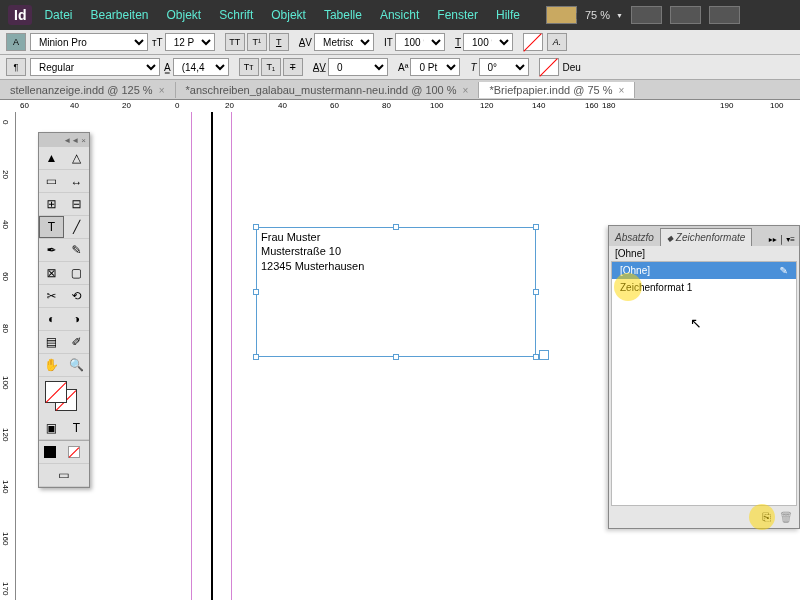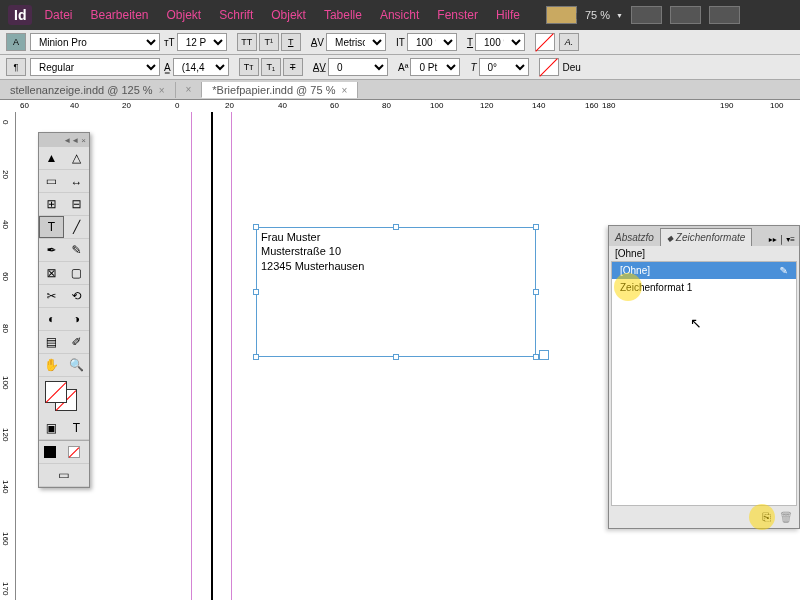--- a/index.html
+++ b/index.html
@@ -1,20 +1,20 @@
 <!DOCTYPE html>
 <html><head>
 <meta charset="utf-8">
 <style>
 * { box-sizing: border-box; margin: 0; padding: 0; font-family: Arial, sans-serif; }
 body { background: #f0f0f0; width: 800px; height: 600px; overflow: hidden; position: relative; }
 
 .titlebar { background: #333; height: 30px; display: flex; align-items: center; padding: 0 8px; }
 .id-logo { background: #4a2a4a; color: #fff; font-weight: bold; padding: 2px 6px; font-size: 14px; margin-right: 12px; border-radius: 3px; }
-.menu-item { color: #ec4899; font-size: 12px; margin-right: 18px; cursor: pointer; }
+.menu-item { color: #5eead4; font-size: 12px; margin-right: 18px; cursor: pointer; }
 .zoom-box { color: #ddd; font-size: 11px; margin-left: 8px; display: flex; align-items: center; gap: 4px; }
 .title-icon { width: 20px; height: 18px; background: #555; margin-left: 8px; border: 1px solid #777; padding-left: 29px; }
 
 .control-bar { background: #e8e8e8; border-bottom: 1px solid #aaa; padding: 3px 6px; display: flex; align-items: center; gap: 4px; font-size: 10px; }
 .ctrl-sel { background: #fff; border: 1px solid #999; padding: 1px 4px; height: 18px; font-size: 10px; }
 .ctrl-btn { width: 20px; height: 18px; background: #ddd; border: 1px solid #999; display: inline-flex; align-items: center; justify-content: center; font-size: 9px; }
 .ctrl-group { display: flex; align-items: center; gap: 2px; margin-right: 6px; }
 .red-diag { width: 20px; height: 18px; background: #fff; border: 1px solid #999; position: relative; }
 .red-diag::after { content: ''; position: absolute; width: 140%; height: 1px; background: red; top: 50%; left: -20%; transform: rotate(-45deg); }
 
@@ -91,21 +91,21 @@
       <span>75 %</span>
       <span class="dropdown-arrow">▼</span>
     </div>
   <div class="title-icon"></div>
   <div class="title-icon"></div>
   <div class="title-icon"></div>
 </div>
 
 <div class="control-bar">
   <div class="ctrl-btn" style="background:#8aa">A</div>
-  <select class="ctrl-sel" style="width:130px"><option>Minion Pro</option></select>
+  <select class="ctrl-sel" style="width:118px"><option>Minion Pro</option></select>
   <div class="ctrl-group">
     <span>тT</span>
     <select class="ctrl-sel" style="width:50px"><option>12 Pt</option></select>
   </div>
   <div class="ctrl-group">
     <div class="ctrl-btn">TT</div>
     <div class="ctrl-btn">T¹</div>
     <div class="ctrl-btn">
         <u>T</u>
       </div>
@@ -155,20 +155,21 @@
   <div class="red-diag"></div>
   <span>Deu</span>
 </div>
 
 <div class="tabs">
   <div class="tab">
       <span>stellenanzeige.indd @ 125 %</span>
       <span class="tab-close">×</span>
     </div>
   <div class="tab">
+      <span>*anschreiben_galabau_mustermann-neu.indd @ 100 %</span>
       <span class="tab-close">×</span>
     </div>
   <div class="tab active">
       <span>*Briefpapier.indd @ 75 %</span>
       <span class="tab-close">×</span>
     </div>
 </div>
 
 <div class="ruler-h">
   <span style="left:20px">60</span>

